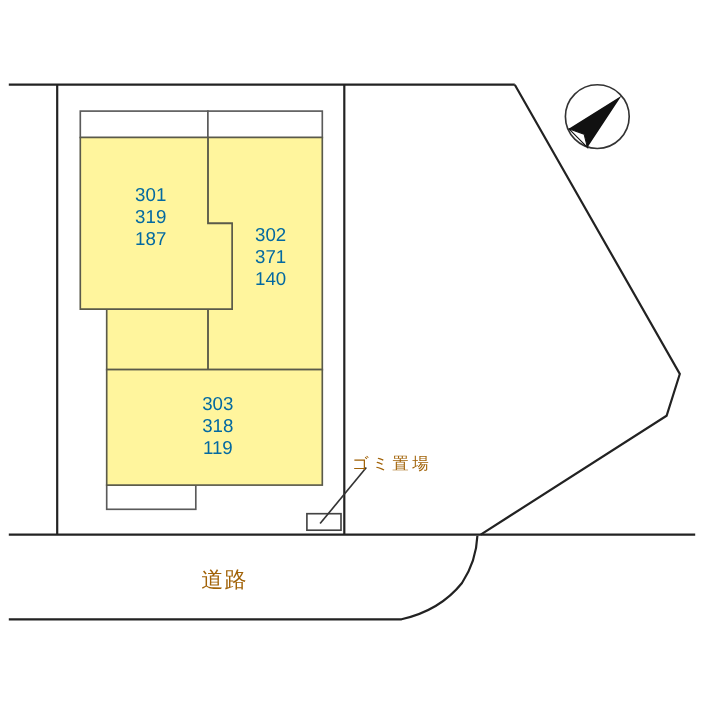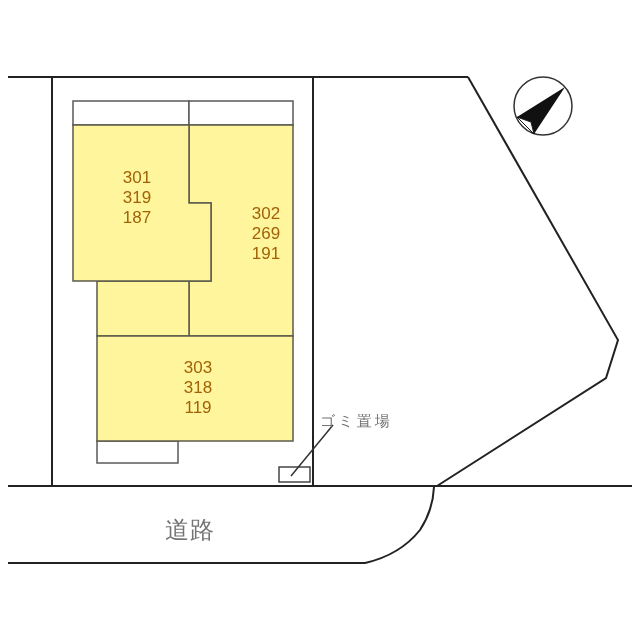--- a/index.html
+++ b/index.html
@@ -1,24 +1,24 @@
 <!DOCTYPE html>
 <html><head>
   <meta charset="utf-8">
   <style>
     html, body { margin: 0; padding: 0; background: #ffffff; }
     body { width: 640px; height: 640px; position: relative; overflow: hidden;
            font-family: "DejaVu Sans", "Liberation Sans", sans-serif; }
     #plan { position: absolute; left: 0; top: 0; width: 640px; height: 640px; }
     .unit-label { position: absolute; text-align: center; font-size: 17px; line-height: 20px;
-                  color: #a16207; font-family: "Liberation Sans", "DejaVu Sans", sans-serif; }
+                  color: #0369a1; font-family: "Liberation Sans", "DejaVu Sans", sans-serif; }
     .unit-label span { display: block; }
-    .map-label { position: absolute; color: #737373; font-family: Liberation Sans, sans-serif; }
+    .map-label { position: absolute; color: #a16207; font-family: Liberation Sans, sans-serif; }
     #garbage-label { left: 320px; top: 412px; font-size: 15px; letter-spacing: 3px; }
-    #road-label { left: 165px; top: 514px; font-size: 24px; letter-spacing: 1px; }
+    #road-label { left: 183px; top: 514px; font-size: 20px; letter-spacing: 1px; }
   </style>
 </head>
 <body>
 
 <svg id="plan" viewBox="0 0 640 640" xmlns="http://www.w3.org/2000/svg">
 
   <g fill="none" stroke="#222" stroke-width="2">
     <line x1="8" y1="77" x2="468" y2="77"></line>
     <line x1="52" y1="77" x2="52" y2="486"></line>
     <line x1="313" y1="77" x2="313" y2="486"></line>
@@ -52,24 +52,24 @@
     <polygon points="565,87 517,117 531,122 534,134" fill="#111"></polygon>
     <polygon points="517,117 531,122 534,134" fill="#fff" stroke="#111" stroke-width="1"></polygon>
   </g>
 </svg>
 
 <div class="unit-label" style="left:110px; top:168px; width:54px;">
   <span>301</span>
   <span>319</span>
   <span>187</span>
 </div>
-<div class="unit-label" style="left:239px; top:204px; width:54px;">
+<div class="unit-label" style="left:219px; top:204px; width:54px;">
   <span>302</span>
-  <span>269</span>
-  <span>191</span>
+  <span>371</span>
+  <span>140</span>
 </div>
 <div class="unit-label" style="left:171px; top:358px; width:54px;">
   <span>303</span>
   <span>318</span>
   <span>119</span>
 </div>
 
 <div id="garbage-label" class="map-label">ゴミ置場</div>
 <div id="road-label" class="map-label">道路</div>
 

